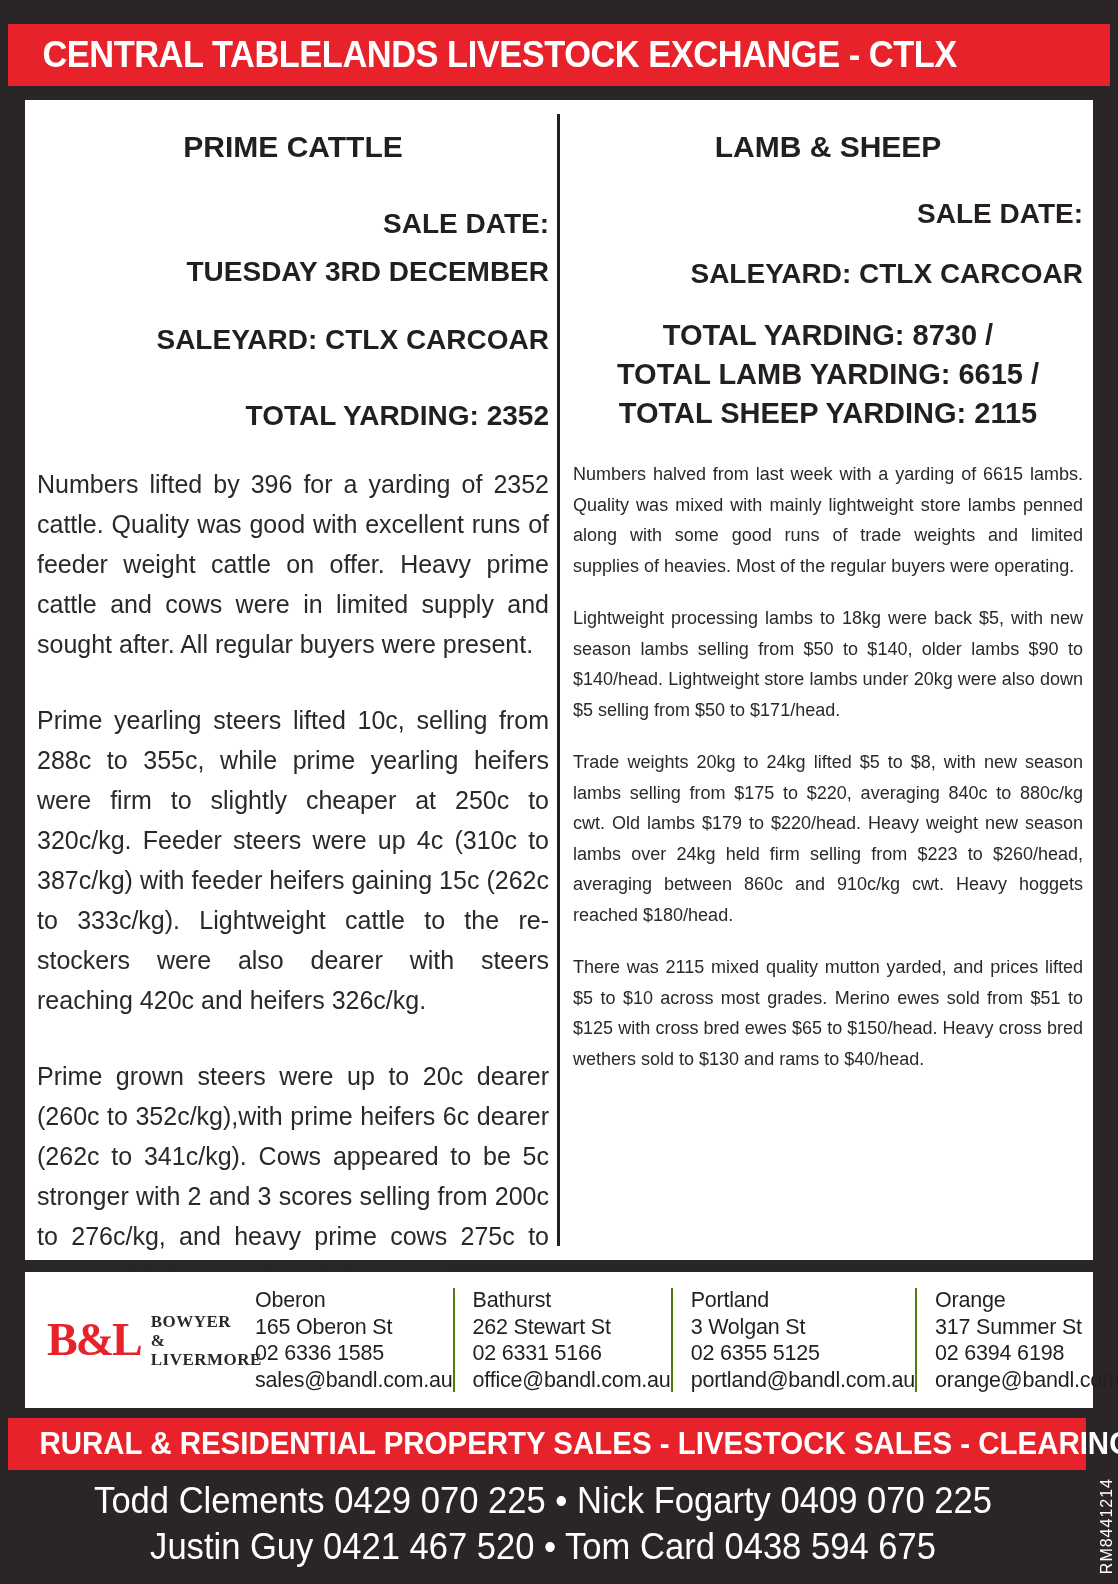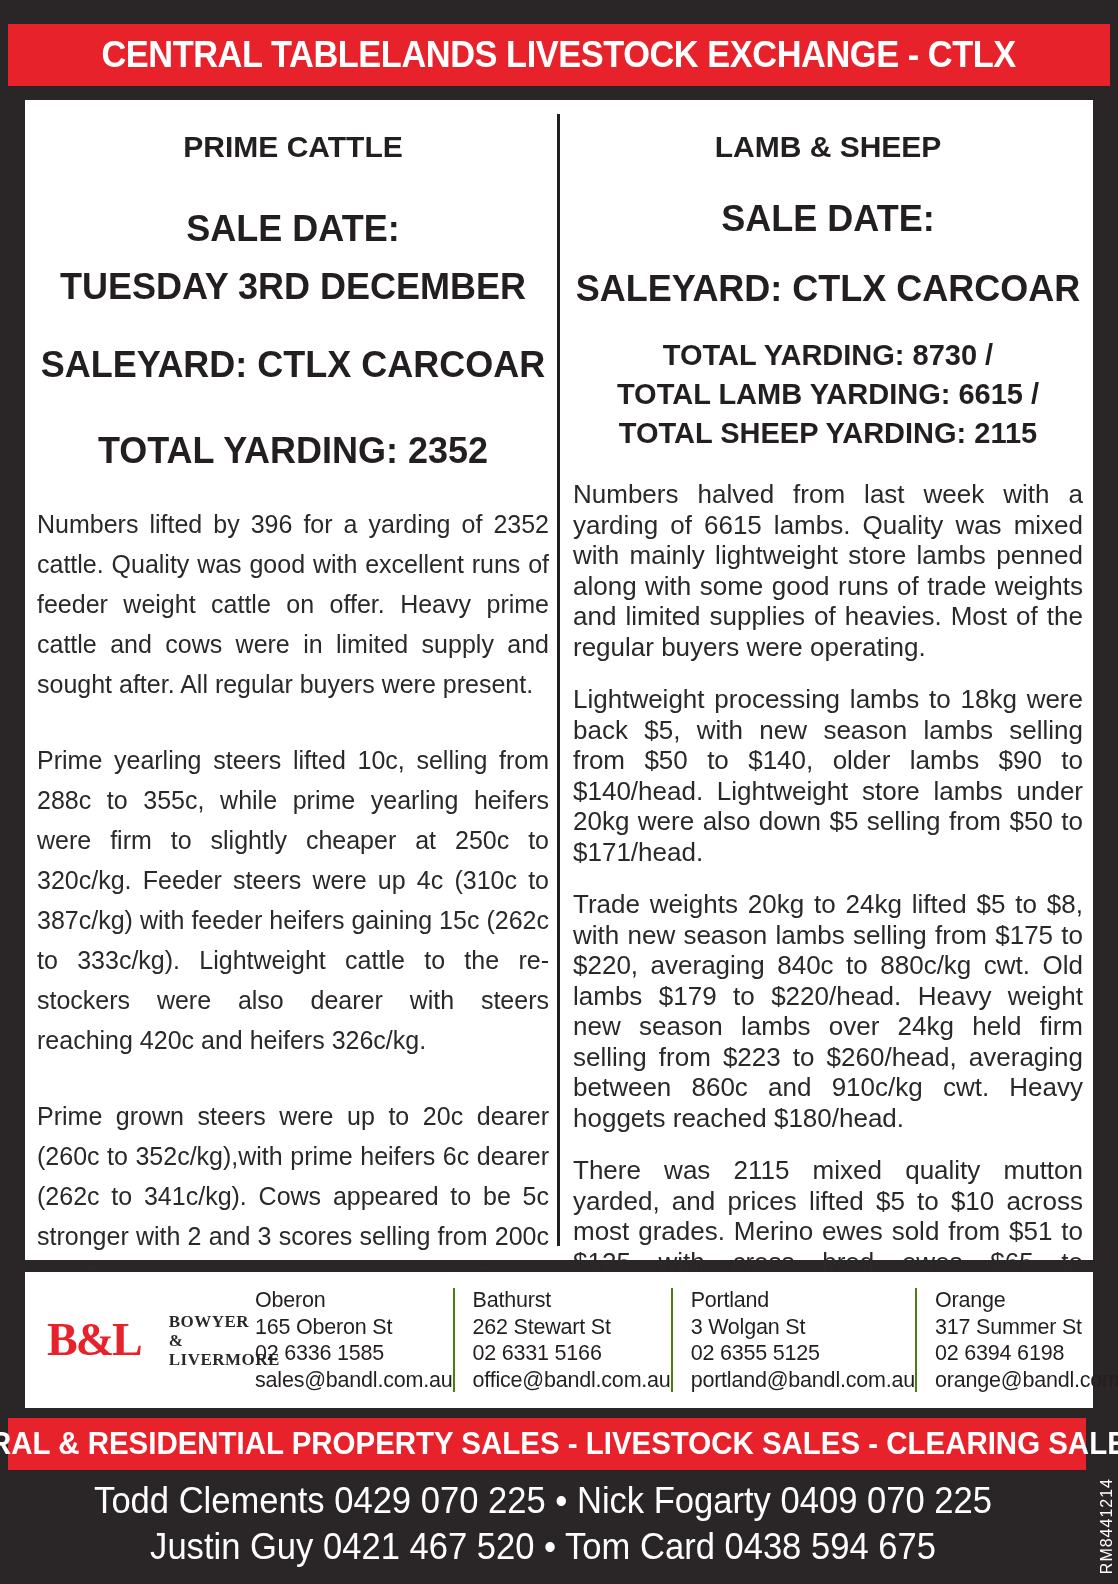--- a/index.html
+++ b/index.html
@@ -2,62 +2,62 @@
 <html><head>
 <meta charset="utf-8">
 <style>
   html,body{margin:0;padding:0;}
   body{
     width:1118px;height:1584px;position:relative;
     background:#2a2627;
     font-family:"Liberation Sans", sans-serif;
     color:#231f20;overflow:hidden;
   }
-  .banner{position:absolute;background:#e8222b;display:flex;align-items:center;justify-content:center;}
+  .banner{position:absolute;background:#e8222b;display:flex;align-items:center;justify-content:flex-start;}
   .banner-top{left:8px;top:24px;width:1102px;height:62px;}
   .banner-top span{
     color:#ffffff;font-weight:bold;font-size:37px;white-space:nowrap;
     transform:scaleX(.93);letter-spacing:-0.5px;
   }
   .main-panel{
     position:absolute;left:25px;top:100px;width:1068px;height:1160px;background:#ffffff;
   }
   .divider-v{position:absolute;left:532px;top:14px;width:3px;height:1132px;background:#231f20;}
   .col{position:absolute;top:0;}
   .col-left{left:12px;width:512px;}
   .col-right{left:548px;width:510px;}
   .col h2{
     margin:16px;text-align:center;font-size:30px;font-weight:bold;letter-spacing:0;
   }
-  .hline{margin:0;text-align:center;font-weight:bold;font-size:36px;}
+  .hline{margin:0;text-align:right;font-weight:bold;font-size:28px;}
   .col-left h2{padding-top:14px;}
   .col-right h2{padding-top:14px;}
   .cl-s1{margin-top:44px;}
   .cl-s2{margin-top:16px;}
   .cl-s3{margin-top:36px;}
   .cl-s4{margin-top:44px;}
   .cr-s1{margin-top:34px;}
   .cr-s2{margin-top:8px;}
   .cr-s3{margin-top:28px;}
   .yard{margin-top:26px;}
   .yard p{margin:0;text-align:center;font-weight:bold;font-size:29px;line-height:39px;}
   .body-lg{
     margin:32px 0 0 0;text-align:justify;font-size:25px;line-height:40px;color:#2b2828;
   }
   .body-lg + .body-lg{margin-top:36px;}
   .body-sm{
-    margin:26px 0 0 0;text-align:justify;font-size:26px;line-height:30.5px;color:#2b2828;
+    margin:26px 0 0 0;text-align:justify;font-size:18px;line-height:30.5px;color:#2b2828;
   }
   .body-sm + .body-sm{margin-top:22px;}
 
   .offices{
     position:absolute;left:25px;top:1272px;width:1068px;height:136px;background:#ffffff;
     display:flex;align-items:center;
   }
-  .logo-block{width:212px;display:flex;align-items:center;gap:28px;padding-left:22px;box-sizing:border-box;flex:none;}
+  .logo-block{width:212px;display:flex;align-items:center;gap:10px;padding-left:22px;box-sizing:border-box;flex:none;}
   .logo-bl{
     font-family:"Liberation Serif", serif;font-weight:bold;color:#e8222b;
     font-size:46px;line-height:46px;letter-spacing:-2px;
   }
   .logo-name{font-family:"Liberation Serif", serif;font-weight:bold;color:#2b2828;font-size:17px;line-height:19px;letter-spacing:.5px;}
   .office-col{flex:1;padding-left:18px;box-sizing:border-box;}
   .office-col + .office-col{border-left:2px solid #4d7c0f;}
   .office-col{height:104px;display:flex;flex-direction:column;justify-content:center;}
   .office-col p{margin:0;font-weight:normal;font-size:21.5px;line-height:26.5px;letter-spacing:-0.2px;}
 

